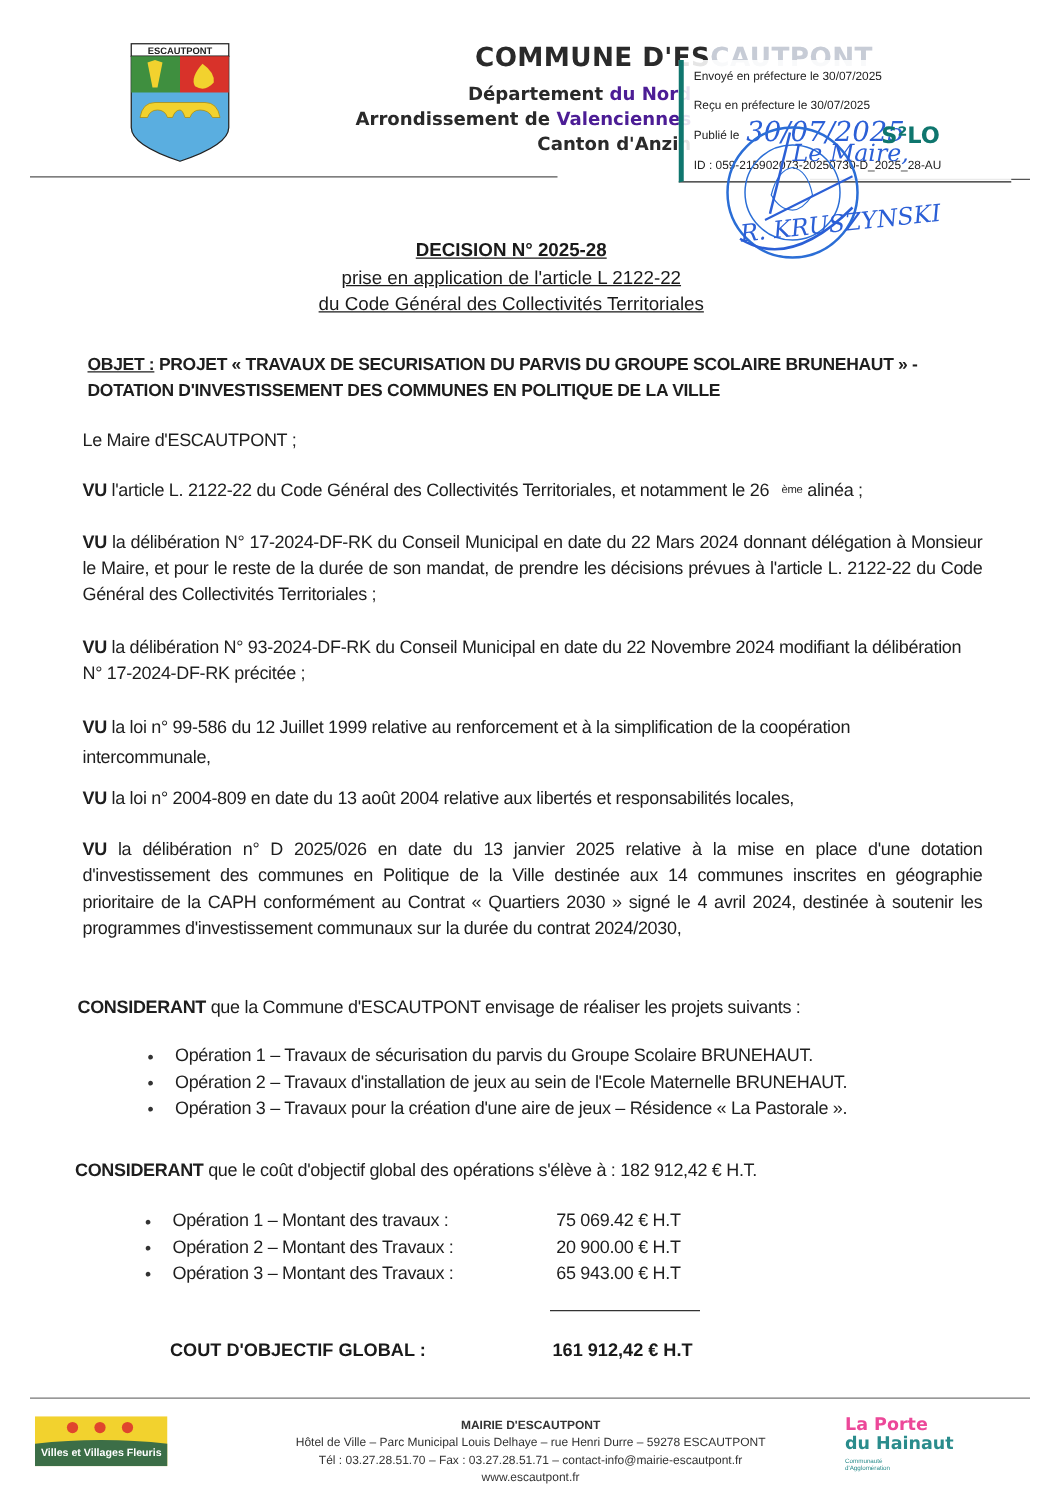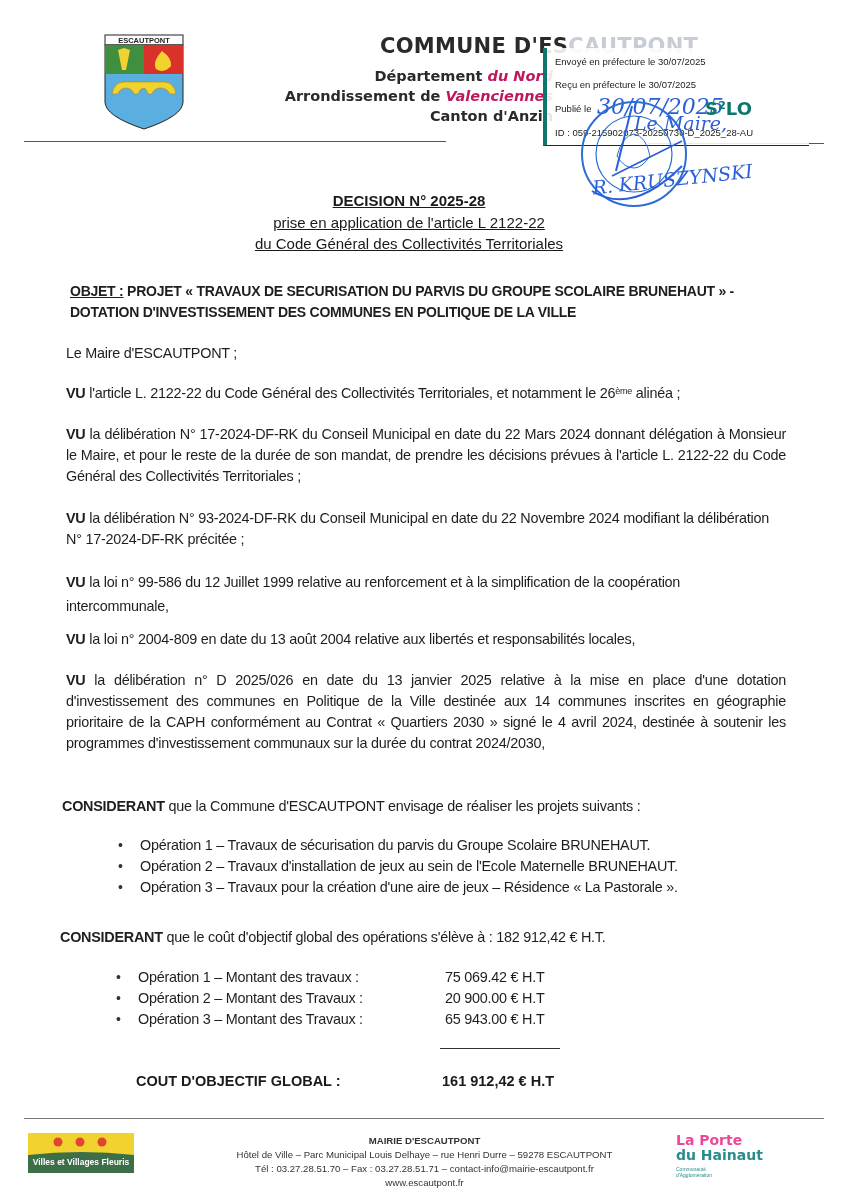--- a/index.html
+++ b/index.html
@@ -6,41 +6,41 @@
   body { width:849px; height:1200px; position:relative; overflow:hidden; font-family:"Liberation Sans", sans-serif; color:#1a1a1a; }
   .abs { position:absolute; }
   
   .crest { left:104px; top:34px; width:80px; height:96px; }
   .commune-title { left:380px; top:34px; font-family:"DejaVu Sans", sans-serif; font-weight:bold; font-size:21px; color:#2a2a2a; letter-spacing:0.3px; white-space:nowrap; }
   .commune-title .faded { color:#c7ccd6; }
   .hdr-line { font-family:"DejaVu Sans", sans-serif; font-weight:bold; font-size:14.5px; color:#2a2a2a; white-space:nowrap; text-align:right; }
   .hdr-dept { right:296px; top:68px; }
   .hdr-arr { right:296px; top:88px; }
   .hdr-canton { right:296px; top:108px; }
-  .hdr-faded { color:#be185d;font-style:italic; }
+  .hdr-faded { color:#4c1d95; }
   .hr-top { left:24px; top:141px; width:422px; height:1px; background:#555; }
   .hr-top2 { left:648px; top:143px; width:176px; height:1px; background:#555; }
   
   .pref-box { left:543px; top:0px; width:262px; height:97px; background:rgba(255,255,255,0.88); border-left:4px solid #0f766e; border-bottom:1px solid #222;margin-top:48px; }
   .pref-line { position:absolute; left:8px; font-family:"Liberation Sans", sans-serif; font-size:9.5px; color:#222; white-space:nowrap; }
   .handwrite { position:absolute; font-family:"DejaVu Serif", serif; font-style:italic; color:#2b5fd6; white-space:nowrap; }
   
   .seal { left:572px; top:96px; width:125px; height:120px; }
   
   .center-block { left:0; width:818px; text-align:center; font-family:"Liberation Sans", sans-serif; font-size:15px; }
   .u { text-decoration:underline; }
   .dec-title { top:192px; font-weight:bold; }
   .dec-sub1 { top:214px; }
   .dec-sub2 { top:235px; }
   
   .para { left:66px; width:720px; font-family:"Liberation Sans", sans-serif; font-size:14.4px; line-height:21px; color:#1e1e1e; letter-spacing:-0.25px; }
   .justify { text-align:justify; }
   b, .b { font-weight:bold; }
   .objet { top:281px; left:70px; font-weight:bold; font-size:14px; line-height:21px; }
-  .sup { font-size:9px; vertical-align:top; position:relative; top:-2px; }
+  .sup { font-size:9px; vertical-align:top; position:relative; top:-2px;padding-left:10px; }
   .bullet-list { position:absolute; left:138px; font-family:"Liberation Sans", sans-serif; font-size:14.4px; color:#1e1e1e; letter-spacing:-0.25px; }
   .bullet-item { position:relative; height:21px; line-height:21px; white-space:nowrap; }
   .bullet-item::before { content:"•"; position:absolute; left:-22px; top:0; font-size:14px; color:#333; }
   .amount-row { position:relative; height:21px; line-height:21px; white-space:nowrap; }
   .amount-label { position:absolute; left:0; }
   .amount-value { position:absolute; left:307px; }
   .sum-line { left:440px; top:1048px; width:120px; height:1px; background:#333; }
   .total-label { left:136px; top:1073px; font-weight:bold; font-size:14.5px; }
   .total-value { left:442px; top:1073px; font-weight:bold; font-size:14.5px; }
   

